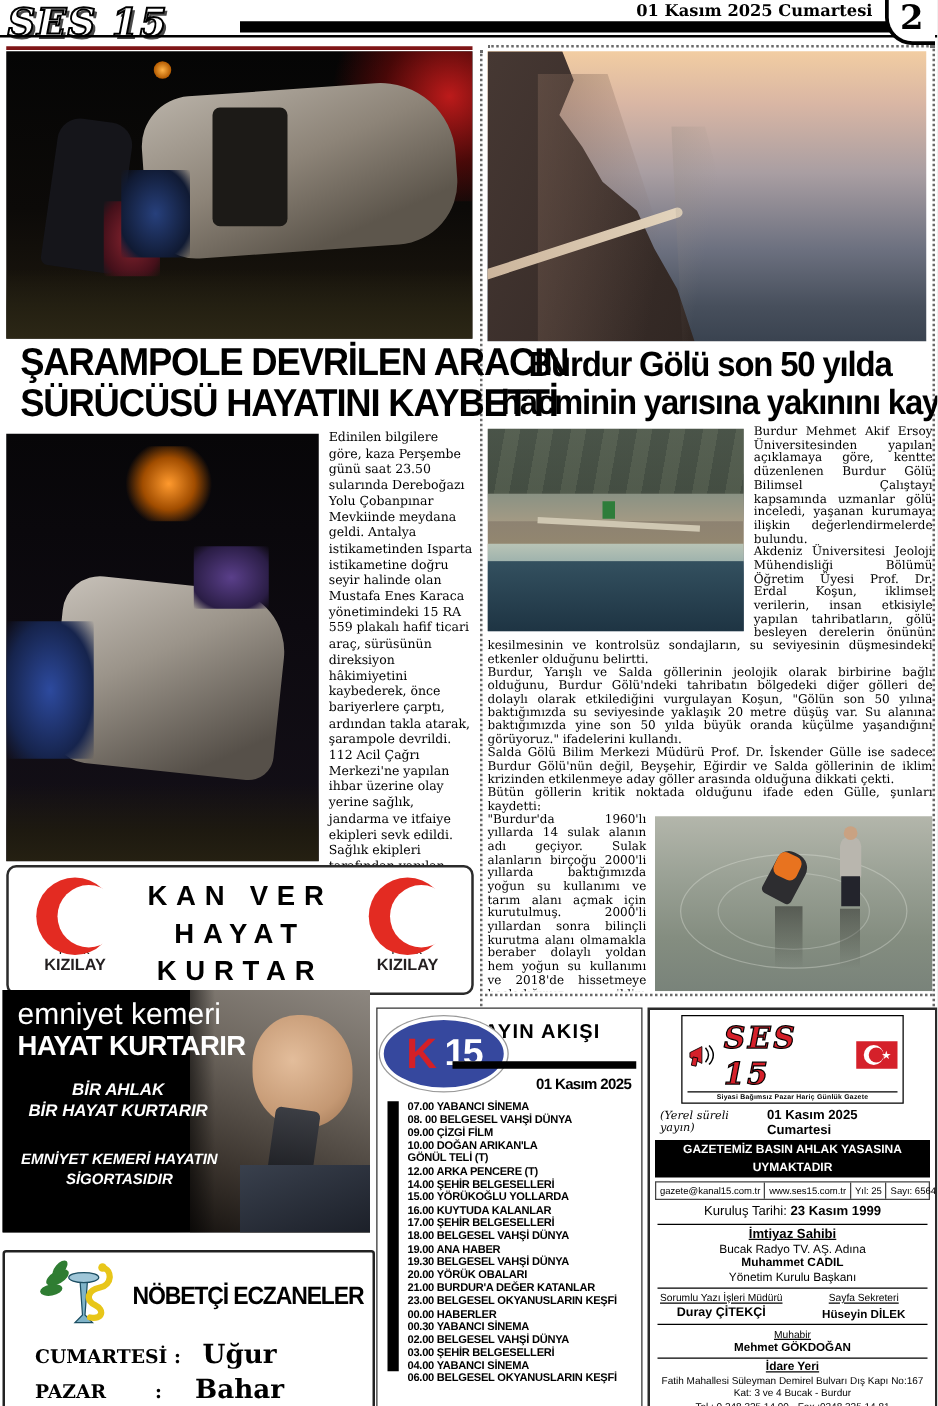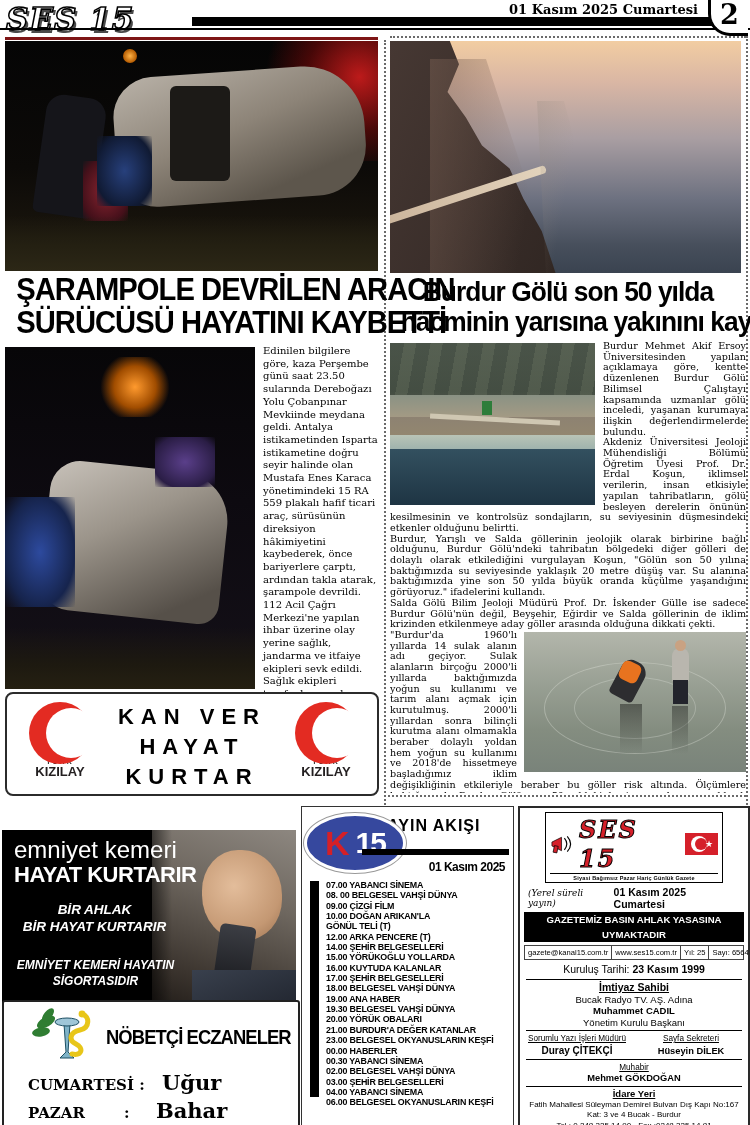--- a/index.html
+++ b/index.html
@@ -151,21 +151,21 @@
     <div class="abs" style="right:20px;top:8px;">
       <div class="crescent">
           <div class="c1"></div>
           <div class="c2"></div>
         </div>
       <div class="kz-lbl" style="font-size:7px;letter-spacing:2px;margin-top:-6px;">TÜRK</div>
       <div class="kz-lbl" style="font-size:13px;">KIZILAY</div>
     </div>
   </div>
 
-  <div class="abs belt ph" style="left:2px;top:830px;width:294px;height:194px;">
+  <div class="abs belt ph" style="left:2px;top:792px;width:294px;height:194px;">
     <div style="left:150px;top:0;width:144px;height:194px;background:linear-gradient(200deg,#8d8780 0%,#6e675f 35%,#3a332d 75%,#171310 100%);"></div>
     <div style="left:200px;top:20px;width:80px;height:90px;border-radius:45% 50% 45% 50%;background:radial-gradient(circle at 40% 40%,#e3bd9b,#c49873 65%,#9a7150);"></div>
     <div style="left:214px;top:95px;width:36px;height:70px;background:linear-gradient(180deg,#3c3e44,#15161a);border-radius:5px 5px 8px 8px;transform:rotate(8deg);"></div>
     <div style="left:190px;top:140px;width:104px;height:54px;background:linear-gradient(160deg,#39404d,#1c2029);"></div>
     <div style="left:0;top:0;width:170px;height:194px;background:linear-gradient(90deg,#000 78%,transparent);"></div>
     <div style="left:12px;top:6px;" class="t1">emniyet kemeri</div>
     <div style="left:12px;top:32px;" class="t2">HAYAT KURTARIR</div>
     <div style="left:10px;top:72px;width:165px;font-size:13.5px;" class="it">BİR AHLAK</div>
     <div style="left:10px;top:89px;width:165px;font-size:13.5px;" class="it">BİR HAYAT KURTARIR</div>
     <div style="left:6px;top:128px;width:175px;font-size:12px;" class="it">EMNİYET KEMERİ HAYATIN</div>
@@ -243,21 +243,22 @@
       <div style="position:absolute;left:0;top:0;width:205px;height:52px;background:repeating-linear-gradient(100deg,#3f4a3e 0 14px,#55604f 14px 26px);opacity:.6;"></div>
       <div style="position:absolute;left:0;top:52px;width:205px;height:22px;background:linear-gradient(180deg,#8a9284,#a39a84);"></div>
       <div style="position:absolute;left:92px;top:58px;width:10px;height:14px;background:#2e7d3a;"></div>
       <div style="position:absolute;left:40px;top:74px;width:130px;height:5px;background:#cfc7b2;transform:rotate(3deg);"></div>
       <div style="position:absolute;left:0;top:92px;width:205px;height:14px;background:linear-gradient(180deg,#b9c4b6,#9fb3ad);"></div>
       <div style="position:absolute;left:0;top:106px;width:205px;height:56px;background:linear-gradient(180deg,#33505f,#1e3443);"></div>
     </div>
     <p>Burdur Mehmet Akif Ersoy Üniversitesinden yapılan açıklamaya göre, kentte düzenlenen Burdur Gölü Bilimsel Çalıştayı kapsamında uzmanlar gölü inceledi, yaşanan kurumaya ilişkin değerlendirmelerde bulundu.</p>
     <p>Akdeniz Üniversitesi Jeoloji Mühendisliği Bölümü Öğretim Üyesi Prof. Dr. Erdal Koşun, iklimsel verilerin, insan etkisiyle yapılan tahribatların, gölü besleyen derelerin önünün kesilmesinin ve kontrolsüz sondajların, su seviyesinin düşmesindeki etkenler olduğunu belirtti.</p>
     <p>Burdur, Yarışlı ve Salda göllerinin jeolojik olarak birbirine bağlı olduğunu, Burdur Gölü'ndeki tahribatın bölgedeki diğer gölleri de dolaylı olarak etkilediğini vurgulayan Koşun, "Gölün son 50 yılına baktığımızda su seviyesinde yaklaşık 20 metre düşüş var. Su alanına baktığımızda yine son 50 yılda büyük oranda küçülme yaşandığını görüyoruz." ifadelerini kullandı.</p>
-    <p>Salda Gölü Bilim Jeoloji Müdürü Prof. Dr. İskender Gülle ise sadece Burdur Gölü'nün değil, Beyşehir, Eğirdir ve Salda göllerinin de iklim krizinden etkilenmeye aday göller arasında olduğuna dikkati çekti.</p>
+    <p>Salda Gölü Bilim Merkezi Müdürü Prof. Dr. İskender Gülle ise sadece Burdur Gölü'nün değil, Beyşehir, Eğirdir ve Salda göllerinin de iklim krizinden etkilenmeye aday göller arasında olduğuna dikkati çekti.</p>
+    <p>Bütün göllerin kritik noktada olduğunu ifade eden Gülle, şunları kaydetti:</p>
 
     <div class="ph" style="position:relative;float:right;width:222px;height:140px;margin:2px 0 2px 7px;background:linear-gradient(180deg,#b3b6ab 0%,#9aa195 35%,#848d80 70%,#79837a 100%);">
       <div style="position:absolute;left:20px;top:30px;width:180px;height:90px;border:1.5px solid rgba(230,232,224,.35);border-radius:50%;"></div>
       <div style="position:absolute;left:50px;top:45px;width:120px;height:60px;border:1.2px solid rgba(230,232,224,.3);border-radius:50%;"></div>
       <div style="position:absolute;left:92px;top:28px;width:26px;height:40px;border-radius:10px 12px 4px 4px;background:#2d2d30;transform:rotate(28deg);"></div>
       <div style="position:absolute;left:96px;top:30px;width:20px;height:20px;border-radius:6px;background:#e8731f;transform:rotate(25deg);"></div>
       <div style="position:absolute;left:148px;top:16px;width:17px;height:34px;border-radius:8px 8px 3px 3px;background:#b9b6ae;"></div>
       <div style="position:absolute;left:149px;top:48px;width:15px;height:24px;background:#23242c;"></div>
       <div style="position:absolute;left:151px;top:8px;width:11px;height:11px;border-radius:50%;background:#c9a282;"></div>
       <div style="position:absolute;left:96px;top:72px;width:22px;height:50px;background:linear-gradient(180deg,rgba(40,42,38,.55),transparent);"></div>

